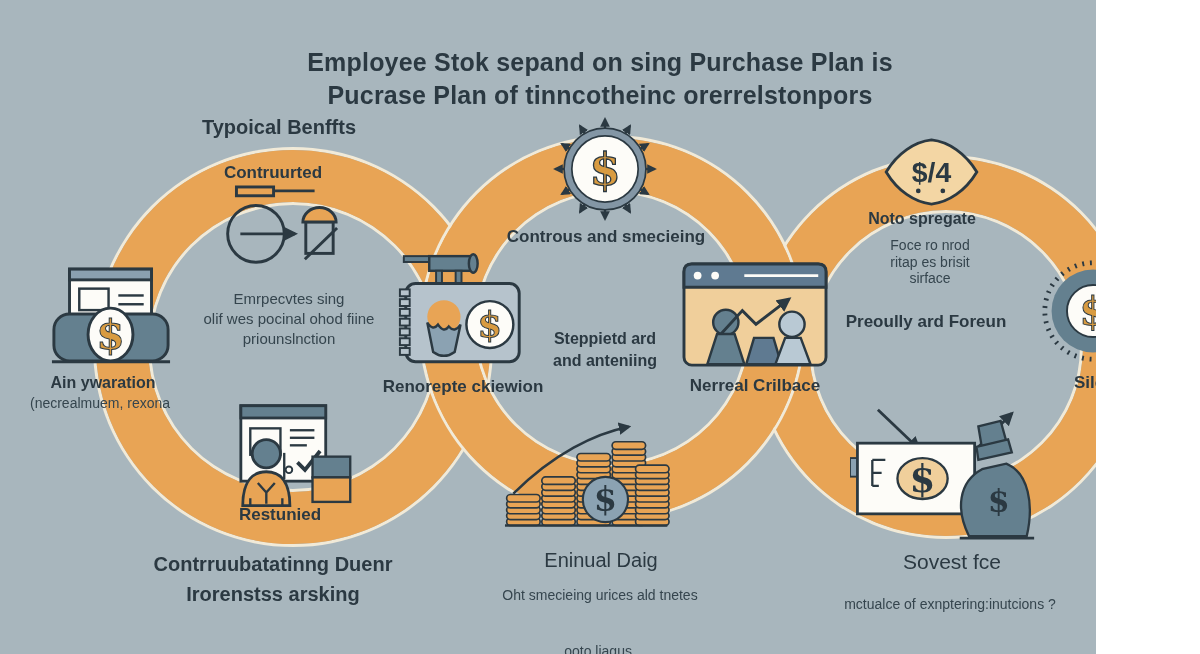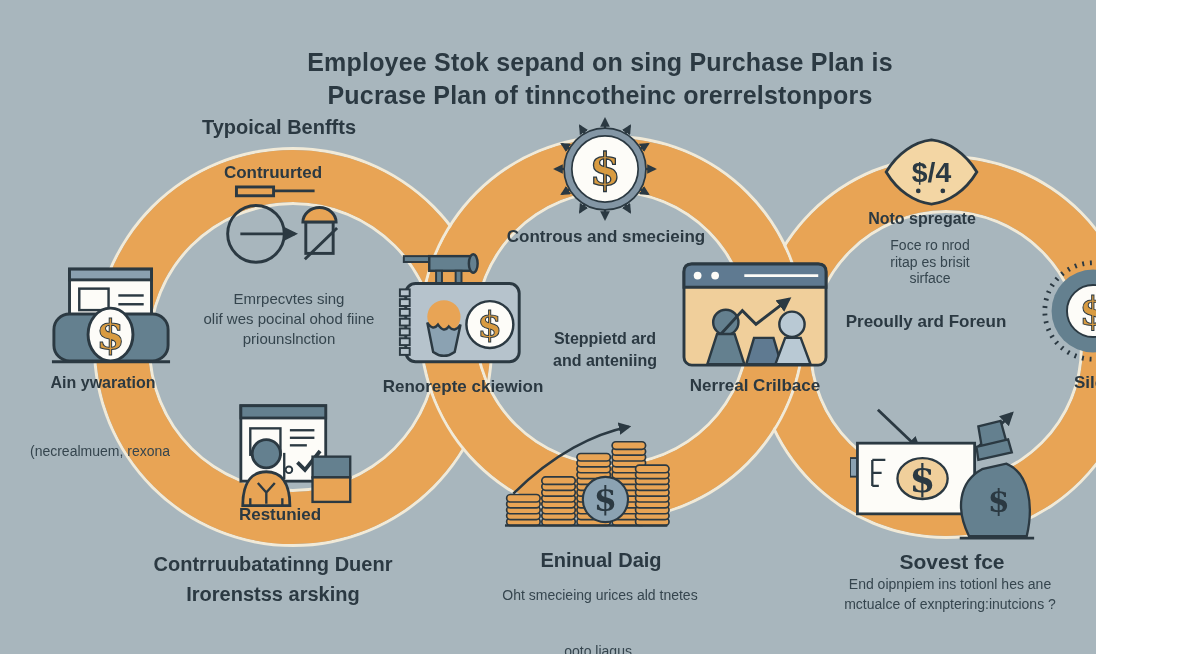--- a/index.html
+++ b/index.html
@@ -8,21 +8,21 @@
   .ring{position:absolute;border-radius:50%;border:52px solid #e8a455;
         box-shadow:0 0 0 3px #f1ead8, inset 0 0 0 3px #f1ead8;}
   .z1{z-index:1}.z2{z-index:2}
   .icon{position:absolute;z-index:5;}
   .txt{position:absolute;transform:translateX(-50%);text-align:center;white-space:nowrap;z-index:6;line-height:1.32;}
   .h-title{font-size:25px;font-weight:bold;letter-spacing:.2px;}
   .h1{font-size:20px;font-weight:bold;}
   .h2{font-size:17px;font-weight:bold;}
   .h3{font-size:16px;font-weight:bold;}
   .h4{font-size:17px;font-weight:bold;}
-  .big{font-size:21px;font-weight:bold;}
+  .big{font-size:21px;font-weight:normal;}
   .body15{font-size:15px;color:#35454e;}
   .body14{font-size:14px;color:#35454e;}
   .dsym{font-family:"DejaVu Serif",serif;font-weight:bold;}
   svg{display:block;}
 </style>
 </head>
 <body>
 
 <div class="stage">
 
@@ -62,21 +62,21 @@
       <rect x="30" y="26" width="30" height="22" fill="#fdfcf8" stroke="#2b3942" stroke-width="2.5"></rect>
       <line x1="70" y1="33" x2="96" y2="33" stroke="#2b3942" stroke-width="2.5"></line>
       <line x1="70" y1="42" x2="96" y2="42" stroke="#2b3942" stroke-width="2.5"></line>
       <rect x="4" y="52" width="117" height="48" rx="16" fill="#64808f" stroke="#2b3942" stroke-width="3"></rect>
       <ellipse cx="62" cy="73" rx="23" ry="27" fill="#fdfcf8" stroke="#2b3942" stroke-width="3"></ellipse>
       <text class="dsym" x="62" y="88" text-anchor="middle" font-size="42" fill="#d89b41" stroke="#2b3942" stroke-width="1">$</text>
       <line x1="2" y1="101" x2="123" y2="101" stroke="#2b3942" stroke-width="3"></line>
     </svg>
   </div>
   <div class="txt h3" style="left:103px;top:372px;">Ain ywaration</div>
-  <div class="txt body14" style="left:100px;top:394px;margin-top:48px;">(necrealmuem, rexona</div>
+  <div class="txt body14" style="left:100px;top:394px;">(necrealmuem, rexona</div>
 
   <div class="txt body15" style="left:289px;top:289px;">
     <div>Emrpecvtes sing</div>
     <div>olif wes pocinal ohod fiine</div>
     <div>priounslnction</div>
   </div>
 
   <div class="icon" style="left:222px;top:400px;">
     <svg width="132" height="118" viewBox="0 0 140 125">
       <rect x="20" y="6" width="90" height="80" fill="#fdfcf8" stroke="#2b3942" stroke-width="3"></rect>
@@ -298,16 +298,15 @@
       <text class="dsym" x="78" y="96" text-anchor="middle" font-size="40" fill="#2b3942">$</text>
       <path d="M138 26 L162 20 L168 42 L142 50 Z" fill="#64808f" stroke="#2b3942" stroke-width="2.5"></path>
       <path d="M136 48 L170 40 L174 54 L138 62 Z" fill="#64808f" stroke="#2b3942" stroke-width="2.5"></path>
       <path d="M128 144 C114 116 116 86 142 72 L168 66 C192 76 198 110 190 144 Z" fill="#64808f" stroke="#2b3942" stroke-width="2.5"></path>
       <text class="dsym" x="160" y="118" text-anchor="middle" font-size="34" fill="#2b3942">$</text>
       <line x1="118" y1="146" x2="198" y2="146" stroke="#2b3942" stroke-width="3"></line>
     </svg>
   </div>
 
   <div class="txt big" style="left:952px;top:548px;">Sovest fce</div>
-  <div class="txt body14" style="left:950px;top:575px;">End oipnpiem ins totionl hes ane</div>
   <div class="txt body14" style="left:950px;top:595px;">mctualce of exnptering:inutcions ?</div>
 
 </div>
 
 </body></html>

